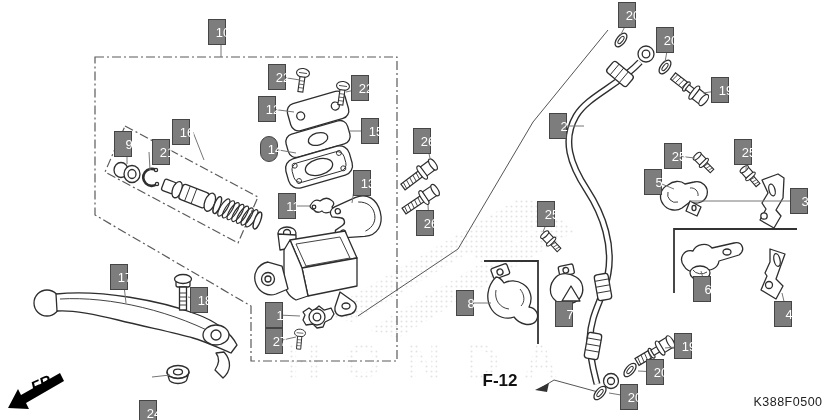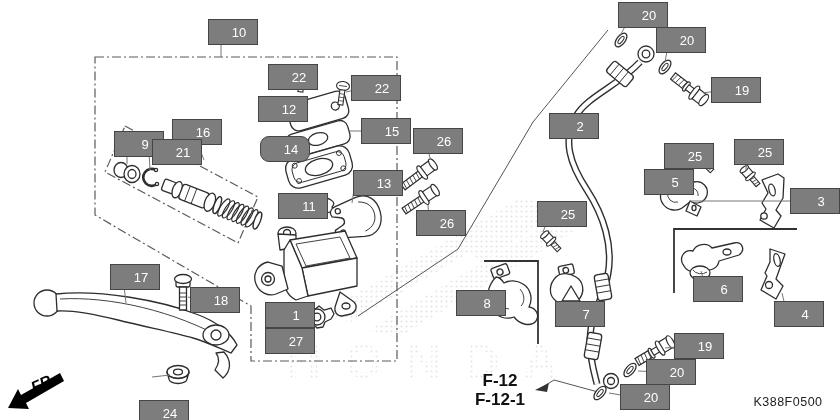--- a/index.html
+++ b/index.html
@@ -5,21 +5,21 @@
   html,body{margin:0;padding:0;background:#fff;}
   #stage{position:relative;width:840px;height:420px;background:#fff;overflow:hidden;
          font-family:"Liberation Sans",sans-serif;}
   #artsvg{position:absolute;left:0;top:0;}
   .part{stroke:#2e2e2e;stroke-width:1.3;fill:#fff;stroke-linejoin:round;stroke-linecap:round;}
   .thin{stroke:#2e2e2e;stroke-width:0.9;fill:none;}
   .dashbox{fill:none;stroke:#5a5a5a;stroke-width:1.2;stroke-dasharray:9 3 2 3;}
   .groupline{fill:none;stroke:#333;stroke-width:1.8;}
   .conn{fill:none;stroke:#555;stroke-width:1;}
   #leader-group line{stroke:#767676;stroke-width:1;}
-  .callout{position:absolute;width:50px;height:26px;box-sizing:border-box;
+  .callout{position:absolute;width:18px;height:26px;box-sizing:border-box;
            background:#7d7d7d;border:1px solid #454545;color:#fff;
            display:flex;align-items:center;justify-content:center;
            font-size:13px;line-height:1;user-select:none;padding-left:12px;}
   #pagerefs{position:absolute;left:455px;top:372px;width:90px;text-align:center;
             font-weight:bold;font-size:17px;line-height:1.1;color:#111;}
   #drawcode{position:absolute;left:728px;top:395px;width:120px;text-align:center;
             font-size:12.5px;letter-spacing:.5px;color:#222;}
 </style>
 </head>
 <body>
@@ -366,18 +366,17 @@
       <div class="callout" style="left: 139px; top: 364px; margin-top: 36px;">24</div>
       <div class="callout" style="left: 265px; top: 302px;">1</div>
       <div class="callout" style="left: 265px; top: 328px;">27</div>
       <div class="callout" style="left: 674px; top: 333px;">19</div>
       <div class="callout" style="left: 646px; top: 359px;">20</div>
       <div class="callout" style="left: 620px; top: 384px;">20</div>
     </div>
 
 <div id="pagerefs">
   <div>F-12</div>
-  <div>F-12-1</div>
 </div>
 
 <div id="drawcode">K388F0500</div>
 
 </div>
 
 </body></html>

